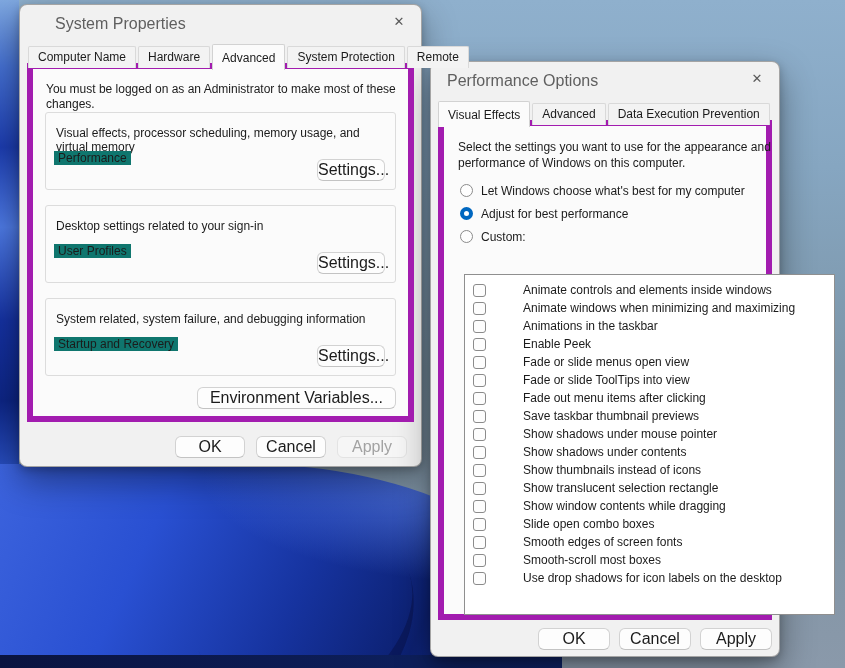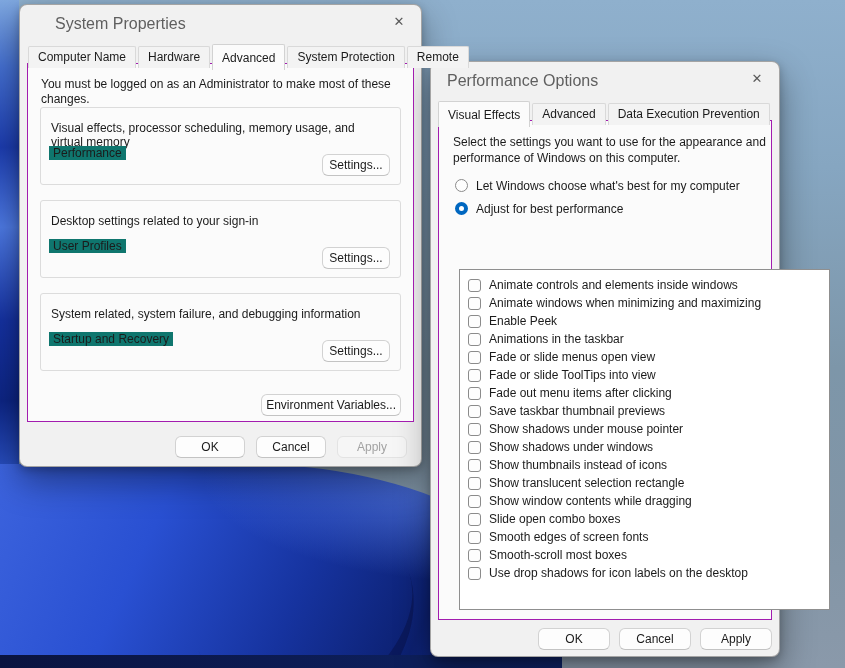--- a/index.html
+++ b/index.html
@@ -36,56 +36,56 @@
     font-size:13px; color:#5a5a5a; text-align:center; line-height:18px; cursor:default; }
 
   
   .tabs { position:absolute; top:39px; left:8px; display:flex; align-items:center; z-index:3; }
   .tab { background:#f3f3f3; border:1px solid #d9d9d9; border-bottom:none;
     border-radius:2px 2px 0 0; padding:3px 9px 4px; margin-right:2px; white-space:nowrap;
     color:#1b1b1b; }
   .tab.selected { background:#fbfbfb; padding-top:6px; padding-bottom:5px;
     border-color:#d2d2d2; margin-bottom:-1px; z-index:4; }
 
-  .tab-page { position:absolute; background:#fbfbfb; border:1px solid #a21caf; z-index:2; }
+  .tab-page { position:absolute; background:#fbfbfb; border:6px solid #a21caf; z-index:2; }
 
   
   .btn { display:inline-block; background:#fdfdfd; border:1px solid #d2d2d2;
     border-bottom-color:#c3c3c3; border-radius:6px; height:22px; line-height:20px;
-    text-align:center; font-size:12px; color:#1b1b1b; cursor:default; }
+    text-align:center; font-size:16px; color:#1b1b1b; cursor:default; }
   .btn.disabled { color:#a2a2a2; background:#f6f6f6; border-color:#e3e3e3; }
   .btn-row { position:absolute; display:flex; }
 
   
   #sysprops { left:19px; top:4px; width:403px; height:463px; }
   #sysprops .tab-page { left:7px; right:7px; top:58px; bottom:44px; }
   .admin-note { padding:13px 12px 0 13px; line-height:15px; }
   .groupbox { position:relative; margin:0 12px 15px 12px; height:78px;
     border:1px solid #dcdcdc; border-radius:3px; }
   .groupbox:first-of-type { margin-top:10px; }
   .groupbox-label { position:absolute; top:-8px; left:8px; background:#0f766e; padding:0 4px;margin-top:46px; }
   .group-desc { padding:13px 10px 0 10px; }
   .group-settings-btn { position:absolute; right:10px; bottom:8px; width:68px; }
-  .env-btn { position:absolute; right:12px; top:330px; padding:0 4px;margin-left:36px; }
+  .env-btn { position:absolute; right:12px; top:318px; padding:0 12px;margin-left:36px; }
   #sysprops .btn-row { right:14px; bottom:8px; gap:11px; }
   #sysprops .btn-row .btn { width:70px; }
 
   
   #perfopts { left:430px; top:61px; width:350px; height:596px; }
   #perfopts .tabs { left:7px; }
   #perfopts .tab-page { left:7px; right:7px; top:58px; bottom:36px; }
   .intro { padding:13px 14px 0 14px; line-height:16px; width:392px; }
   .radio-group { margin:13px 0 0 16px; }
   .radio-row { display:flex; align-items:flex-start; height:22px; margin-bottom:1px; }
   .radio { width:13px; height:13px; border:1px solid #8b8b8b; border-radius:50%;
     background:#fefefe; margin-right:8px; flex:0 0 auto; }
   .radio.checked { border:4px solid #0067c0; background:#ffffff; }
   .vx-list { position:absolute; left:20px; top:148px; width:371px; height:341px;
     background:#ffffff; border:1px solid #8f8f8f; padding:6px 0 0 8px; overflow:hidden; }
-  .vx-row { display:flex; align-items:center; height:18px; }
+  .vx-row { display:flex; align-items:center; height:18px;gap:29px; }
   .checkbox { width:13px; height:13px; border:1px solid #8b8b8b; border-radius:3px;
     background:#fdfdfd; margin-right:8px; flex:0 0 auto; }
   #perfopts .btn-row { right:7px; bottom:6px; gap:9px; }
   #perfopts .btn-row .btn { width:72px; }
 </style>
 </head>
 <body>
 
 <div class="wp-base">
   <div class="wp-left-ribbon"></div>
@@ -172,62 +172,66 @@
 
     <div class="radio-group">
       <div class="radio-row">
           <span class="radio"></span>
           <span>Let Windows choose what's best for my computer</span>
         </div>
         <div class="radio-row">
           <span class="radio checked"></span>
           <span>Adjust for best performance</span>
         </div>
+        <div class="radio-row">
+          <span class="radio"></span>
+          <span>Custom:</span>
+        </div>
     </div>
 
     <div class="vx-list">
       <div class="vx-row">
           <span class="checkbox"></span>
           <span>Animate controls and elements inside windows</span>
         </div>
         <div class="vx-row">
           <span class="checkbox"></span>
           <span>Animate windows when minimizing and maximizing</span>
         </div>
         <div class="vx-row">
           <span class="checkbox"></span>
+          <span>Animations in the taskbar</span>
+        </div>
+        <div class="vx-row">
+          <span class="checkbox"></span>
           <span>Enable Peek</span>
         </div>
         <div class="vx-row">
           <span class="checkbox"></span>
-          <span>Animations in the taskbar</span>
-        </div>
-        <div class="vx-row">
-          <span class="checkbox"></span>
           <span>Fade or slide menus open view</span>
         </div>
         <div class="vx-row">
           <span class="checkbox"></span>
           <span>Fade or slide ToolTips into view</span>
         </div>
         <div class="vx-row">
           <span class="checkbox"></span>
           <span>Fade out menu items after clicking</span>
         </div>
         <div class="vx-row">
           <span class="checkbox"></span>
           <span>Save taskbar thumbnail previews</span>
         </div>
         <div class="vx-row">
           <span class="checkbox"></span>
           <span>Show shadows under mouse pointer</span>
         </div>
         <div class="vx-row">
           <span class="checkbox"></span>
-          <span>Show shadows under windows</span>
+          <span>Show shadows under contents</span>
         </div>
         <div class="vx-row">
           <span class="checkbox"></span>
           <span>Show thumbnails instead of icons</span>
         </div>
         <div class="vx-row">
           <span class="checkbox"></span>
           <span>Show translucent selection rectangle</span>
         </div>
         <div class="vx-row">

